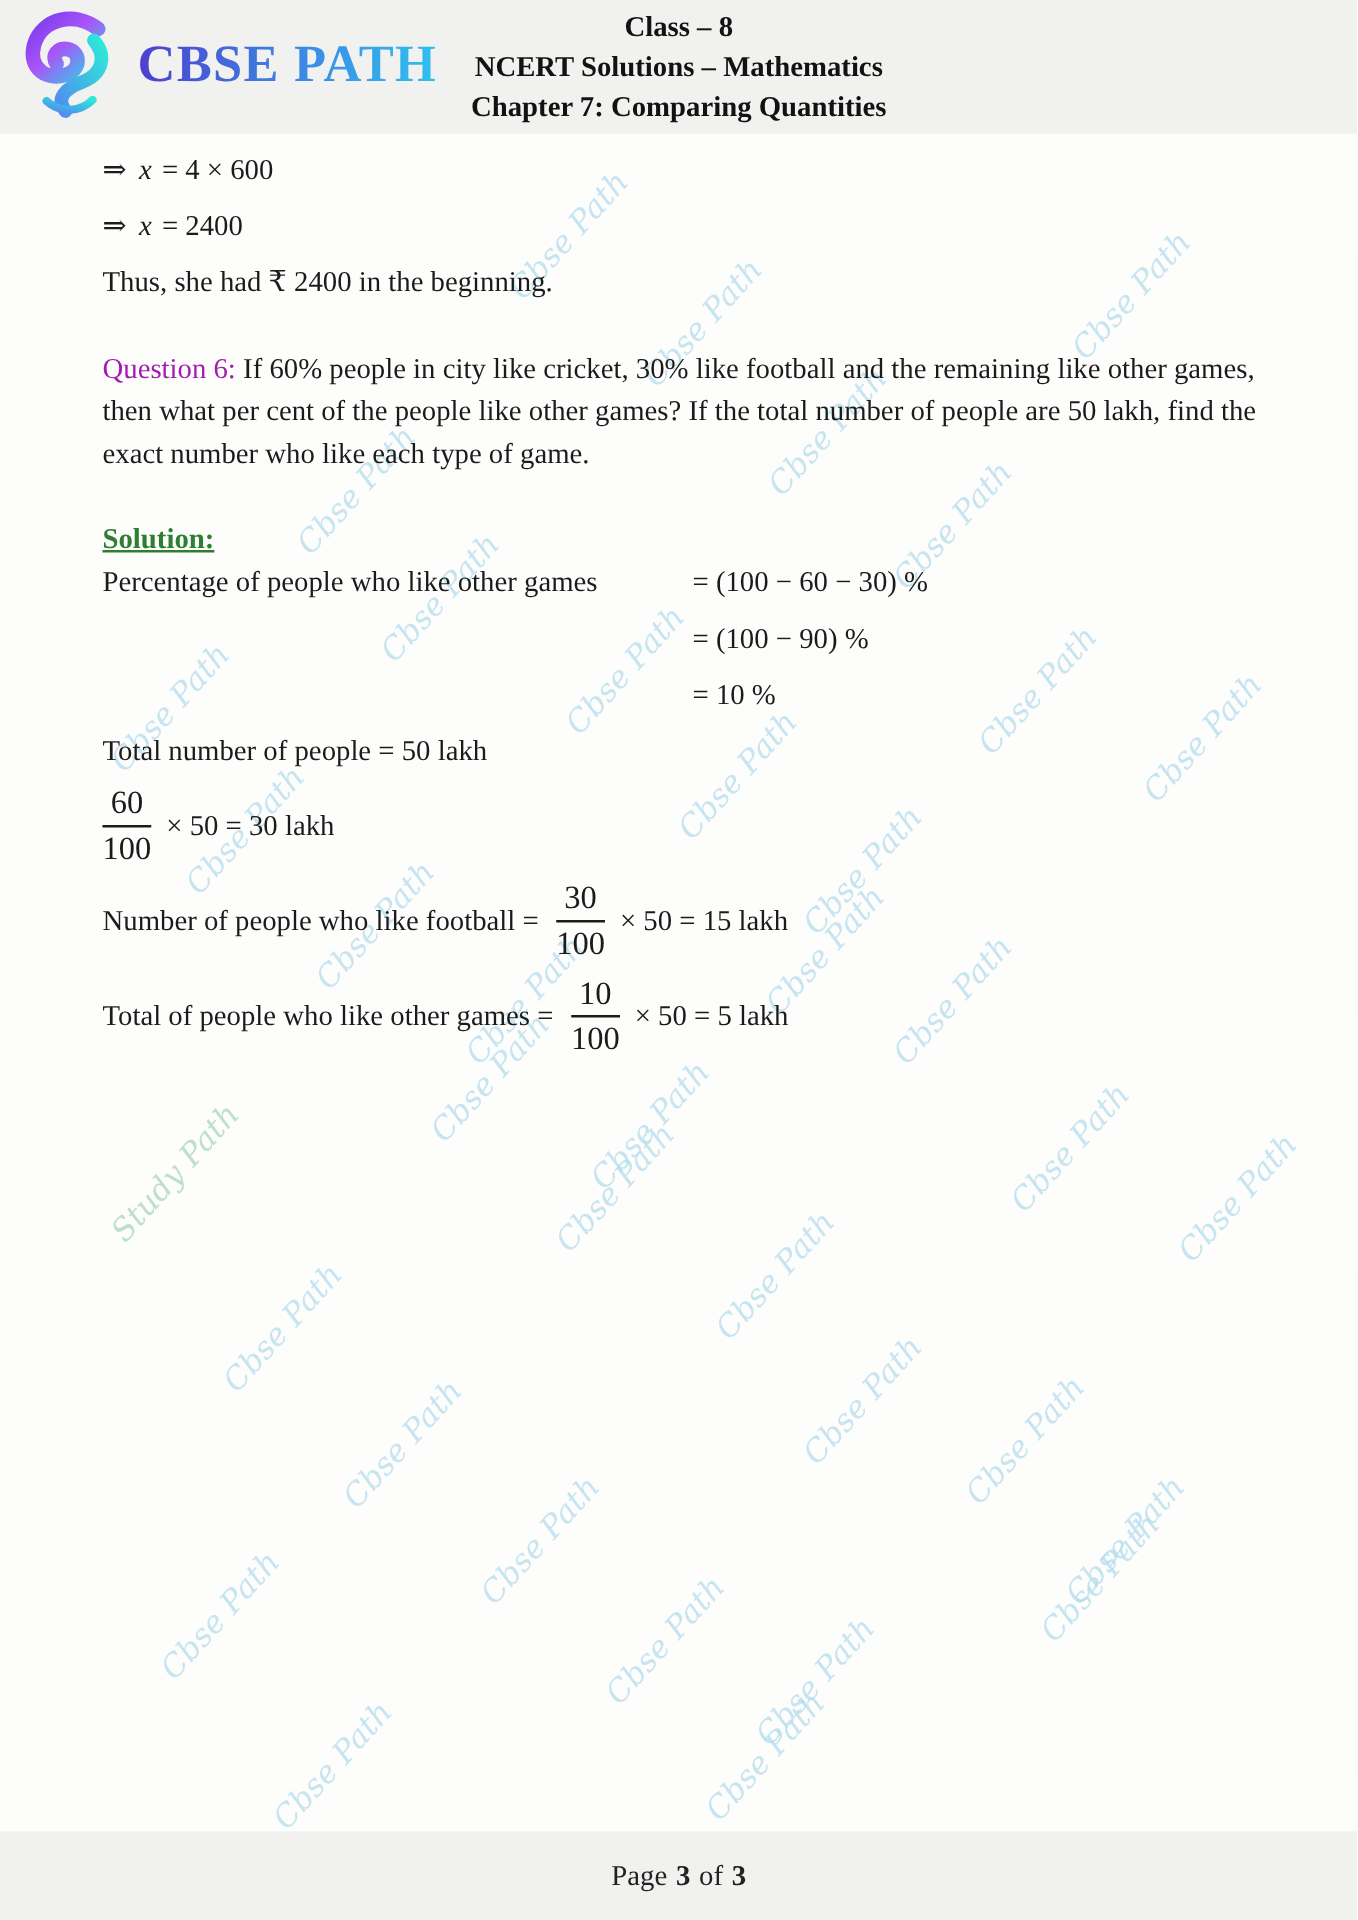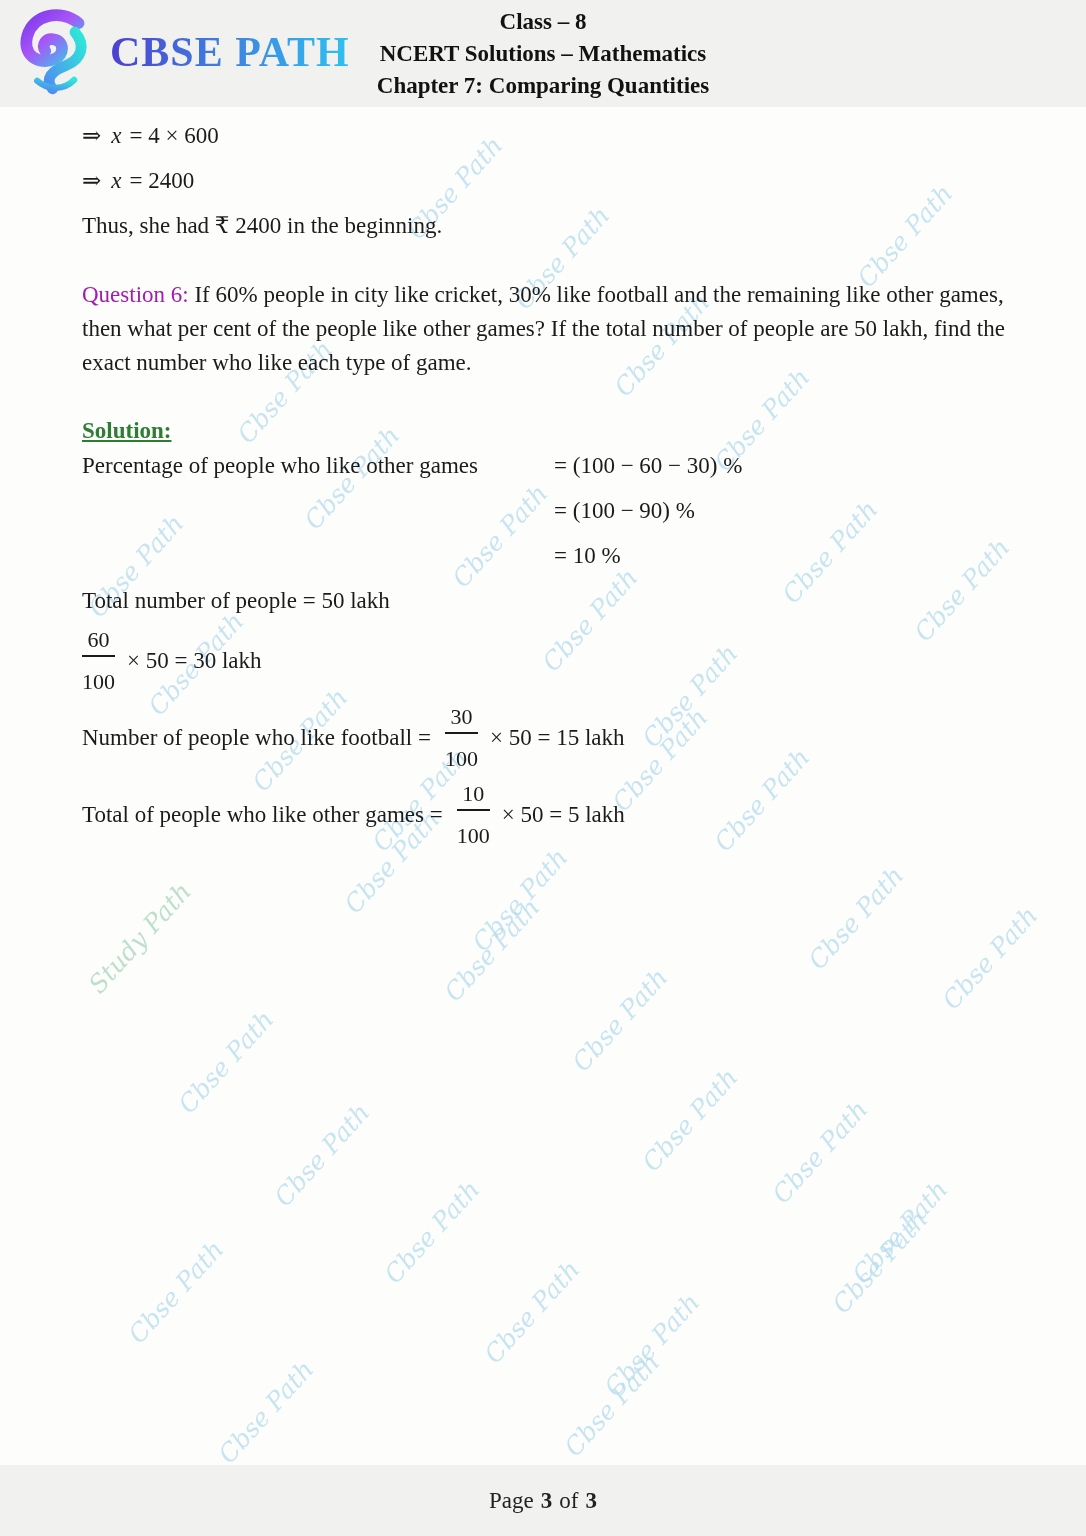--- a/index.html
+++ b/index.html
@@ -49,23 +49,23 @@
   .mvar{font-style:italic;margin-right:8px;}
   .question{margin-top:35px;line-height:34px;}
   .q-label{font-weight:normal;color:#a21caf;}
   .sol-label{margin-top:34px;font-weight:bold;line-height:34px;}
   .sol-l1{margin-top:1px;}
   .l1-left{display:inline-block;width:472px;}
   .indent{margin-left:472px;margin-top:11px;}
   .total{margin-top:11px;}
   .mrow{display:flex;align-items:center;margin-top:9px;min-height:64px;}
   .mrow .pre{margin-right:14px;}
-  .frac{display:inline-block;text-align:center;font-size:22px;line-height:1.18;vertical-align:middle;margin-right:12px;}
+  .frac{display:inline-block;text-align:center;font-size:26px;line-height:1.18;vertical-align:middle;margin-right:12px;}
   .frac .num{display:block;border-bottom:2px solid #1b1b1b;padding:0 3px 2px;}
-  .frac .den{display:block;padding-top:12px;}
+  .frac .den{display:block;padding-top:2px;}
   
   .footer{
     position:absolute;left:0;right:0;bottom:0;height:71px;
     background:#f1f1ef;z-index:2;
     display:flex;align-items:center;justify-content:center;
     font-size:23px;gap:7px;color:#222;
   }
   .footer .pgnum{font-weight:bold;}
 </style>
 </head>

